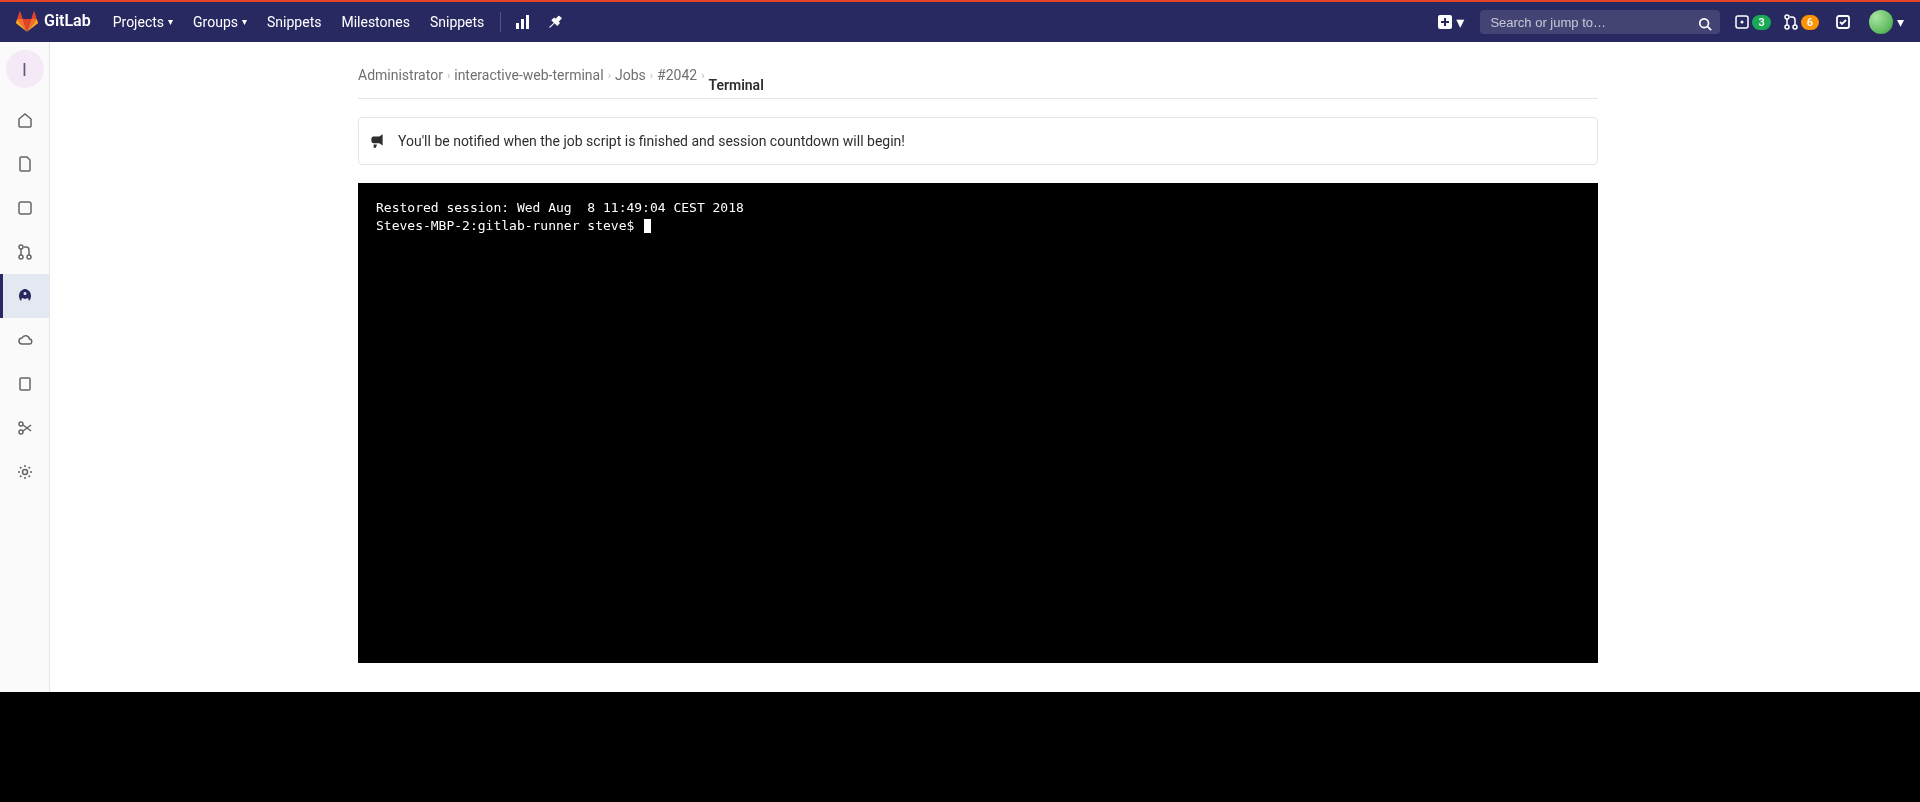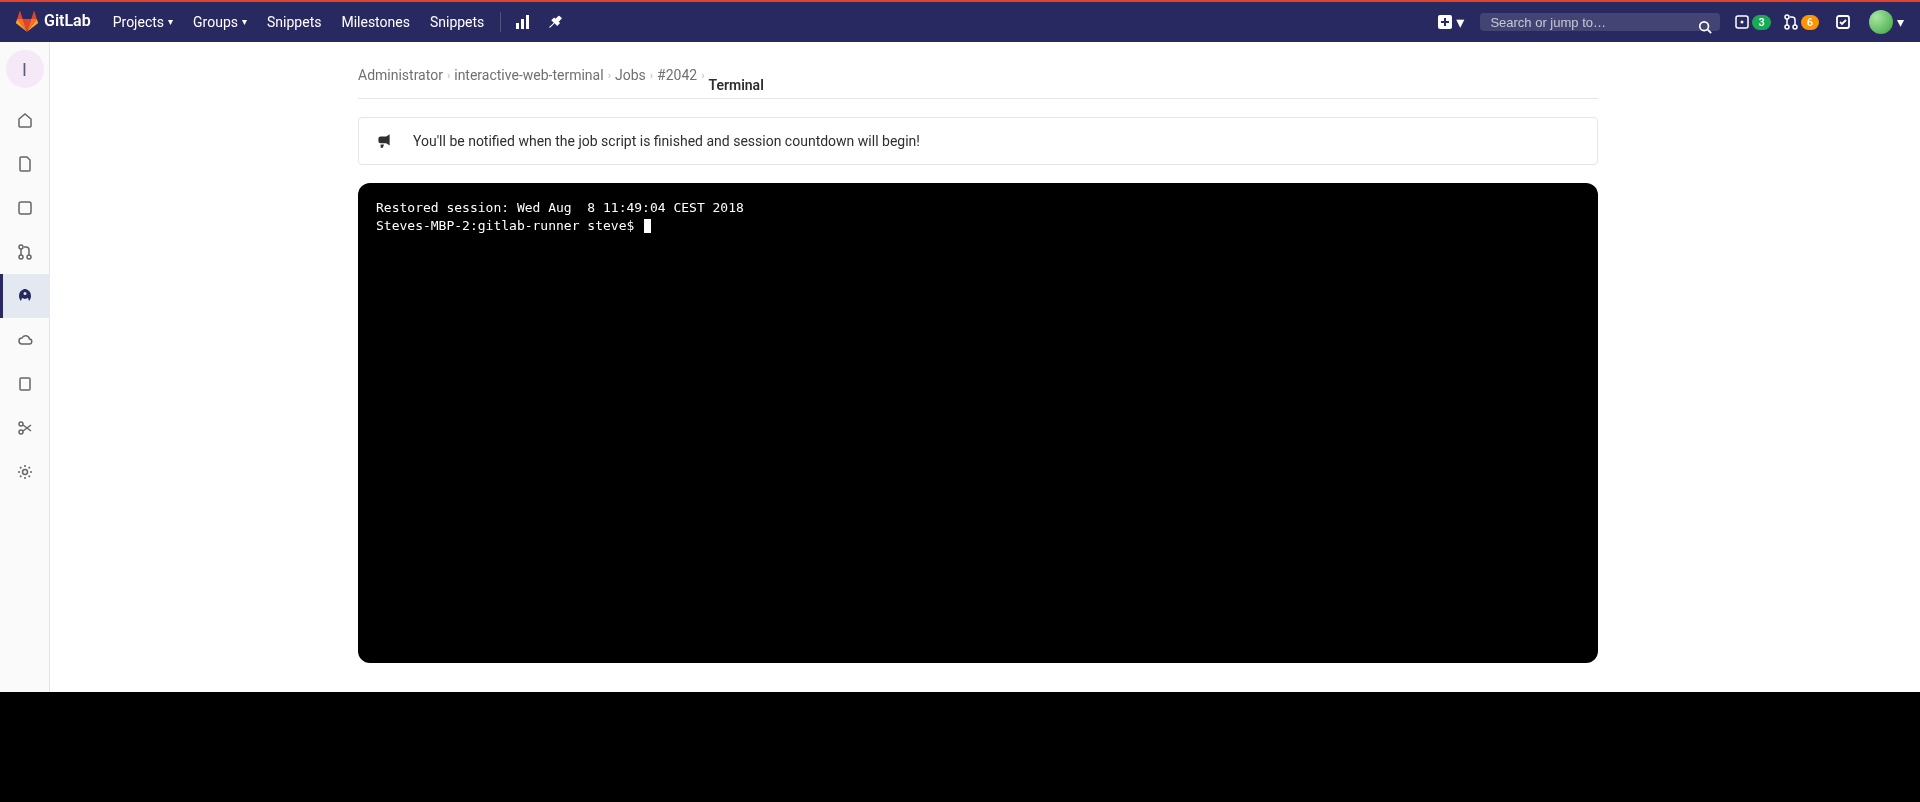--- a/index.html
+++ b/index.html
@@ -11,21 +11,21 @@
   .navbar .logo { display: flex; align-items: flex-start; margin-right: 12px; }
   .navbar .logo svg { margin-right: 6px; }
   .navbar .logo span { font-weight: 600; font-size: 16px; }
   .nav-left { display: flex; align-items: center; flex: 1; }
   .nav-item { padding: 8px 10px; height: 40px; line-height: 40px; display: flex; align-items: center; cursor: pointer; font-size: 14px; }
   .nav-item .caret { margin-left: 4px; font-size: 10px; }
   .sep { width: 1px; height: 20px; background: rgba(255,255,255,0.2); margin: 0 6px; }
   .icon-btn { width: 32px; height: 40px; display: flex; align-items: center; justify-content: center; cursor: pointer; }
   .nav-right { display: flex; align-items: center; gap: 4px; }
   .plus { font-size:16px; padding: 0 6px; display: flex; align-items: center; cursor: pointer; }
-  .search { position: relative; width: 240px; height: 18px; background: rgba(255,255,255,0.12); border-radius: 4px; display: flex; align-items:center; padding: 0 30px 0 10px; margin: 0 6px; }
+  .search { position: relative; width: 240px; height: 24px; background: rgba(255,255,255,0.12); border-radius: 4px; display: flex; align-items:center; padding: 0 30px 0 10px; margin: 0 6px; }
   .search input { background: transparent; border: none; outline: none; color: #fff; font-size: 13px; width: 100%; }
   .search input::placeholder { color: rgba(255,255,255,0.7); }
   .search .sicon { position:absolute; right:8px; top:7px; }
   .badge-wrap { display:flex; align-items:center; height:40px; padding:0 4px; cursor:pointer; }
   .badge { display:inline-block; font-size:11px; font-weight:600; padding: 1px 6px; border-radius: 8px; margin-left: 2px; }
   .badge.green { background:#1aaa55; color:#fff; }
   .badge.orange { background:#fc9403; color:#fff; }
   .todo { width:32px; display:flex; align-items:center; justify-content:center; cursor:pointer; }
   .avatar { width:24px; height:24px; border-radius:50%; background: radial-gradient(circle at 30% 30%, #a8e6a3, #5cb85c 70%, #2e7d32); margin-left: 6px; cursor:pointer; }
   .avatar-wrap { display:flex; align-items:center; cursor:pointer; }
@@ -39,24 +39,24 @@
 
   .content { flex:1; padding: 16px 28px 0 28px; background:#fff; }
   .content-inner { max-width: 1240px; margin-left: 280px; }
 
   .breadcrumb { font-size:14px; color:#707070; display:flex; align-items:center; gap:4px; height:34px; }
   .breadcrumb .bc { cursor:pointer; }
   .breadcrumb .bc.current { color:#2e2e2e; font-weight:600; cursor:default;margin-top:20px; }
   .breadcrumb .sepc { color:#bbb; font-size:11px; }
   .hr { border:none; border-top:1px solid #e5e5e5; margin: 6px 0 18px 0; }
 
-  .notice { border:1px solid #e5e5e5; border-radius:4px; padding: 14px 16px; display:flex; align-items:center; gap:20px; font-size:14px; color:#2e2e2e; margin-bottom:18px; }
+  .notice { border:1px solid #e5e5e5; border-radius:4px; padding: 14px 9px; display:flex; align-items:center; gap:12px; font-size:14px; color:#2e2e2e; margin-bottom:18px; }
   .notice svg { flex-shrink:0; }
 
-  .terminal { background:#000; color:#fff; border-radius:12px; padding:16px 18px; height:480px; font-family: Menlo, Monaco, Consolas, monospace; font-size:13px; line-height:1.35; white-space:pre; overflow:hidden; }
+  .terminal { background:#000; color:#fff; border-radius:0; padding:16px 18px; height:480px; font-family: Menlo, Monaco, Consolas, monospace; font-size:13px; line-height:1.35; white-space:pre; overflow:hidden; }
   .terminal .cursor { display:inline-block; width:7px; height:14px; background:#fff; vertical-align:text-bottom; margin-left:2px; }
 
   .footer { position:absolute; bottom:0; left:0; right:0; height:110px; background:#000; }
 </style>
 </head>
 <body>
 
 <div class="topbar"></div>
 <div class="navbar">
   <div class="nav-left">

